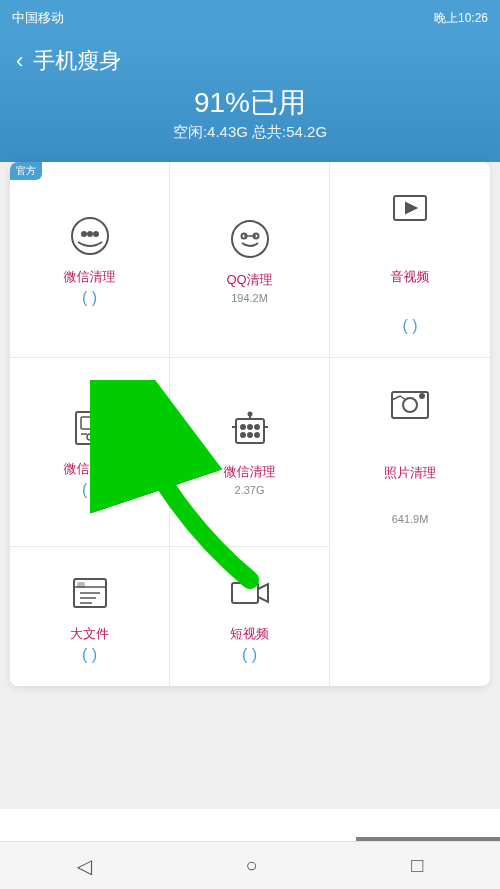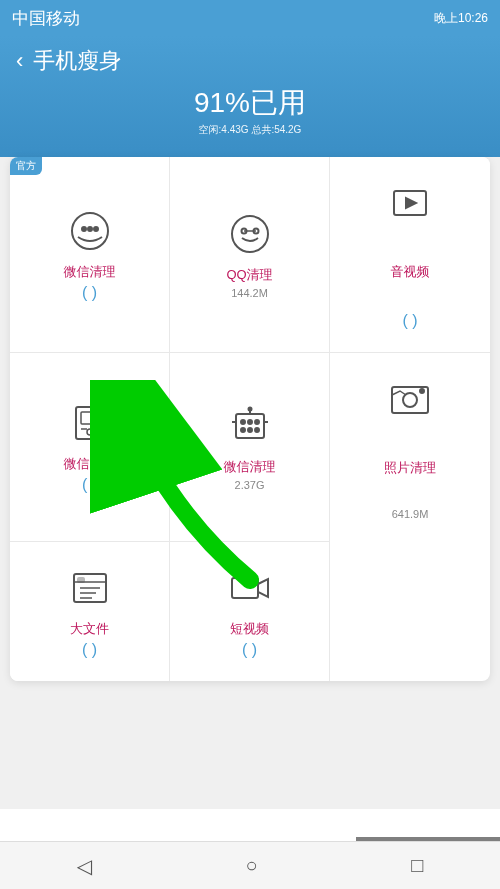--- a/index.html
+++ b/index.html
@@ -16,21 +16,21 @@
     .status-bar {
       background: #4a9fd4;
       height: 36px;
       display: flex;
       align-items: center;
       justify-content: space-between;
       padding: 0 12px;
       color: white;
       font-size: 13px;
     }
-    .status-left { font-size: 17px; }
+    .status-left { font-size: 13px; }
     .status-right { display: flex; align-items: center; gap: 4px; font-size: 12px; }
 
     
     .header {
       background: linear-gradient(180deg, #4a9fd4 0%, #3a8ec5 100%);
       padding: 10px 16px 20px;
       color: white;
       text-align: center;
     }
     .header-top {
@@ -49,21 +49,21 @@
       font-weight: normal;
       color: white;
     }
     .usage-percent {
       font-size: 28px;
       font-weight: normal;
       color: white;
       line-height: 1.1;
     }
     .usage-detail {
-      font-size: 10px;
+      font-size: 15px;
       color: rgba(255,255,255,0.9);
       margin-top: 4px;
     }
 
     
     .grid-container {
       background: white;
       margin: 0 10px;
       border-radius: 8px;
       overflow: hidden;
@@ -224,21 +224,21 @@
       <div class="grid-icon">
         <svg viewBox="0 0 44 44">
           <circle cx="22" cy="22" r="18" stroke="#555" stroke-width="2" fill="none"></circle>
           <circle cx="16" cy="19" r="2.5" fill="none" stroke="#555" stroke-width="2"></circle>
           <circle cx="28" cy="19" r="2.5" fill="none" stroke="#555" stroke-width="2"></circle>
           <line x1="16" y1="19" x2="28" y2="19" stroke="#555" stroke-width="1.5"></line>
           <path d="M14 26 Q22 32 30 26" stroke="#555" stroke-width="2" fill="none"></path>
         </svg>
       </div>
       <span class="grid-label">QQ清理</span>
-      <span class="grid-sublabel">144.2M</span>
+      <span class="grid-sublabel">194.2M</span>
     </div>
 
     <div class="grid-item">
       <div class="grid-icon">
         <svg viewBox="0 0 44 44">
           <rect x="6" y="10" width="32" height="24" rx="2" stroke="#555" stroke-width="2" fill="none"></rect>
           <polygon points="18,17 18,27 28,22" fill="#555"></polygon>
         </svg>
       </div>
       <span class="grid-label">音视频</span>

